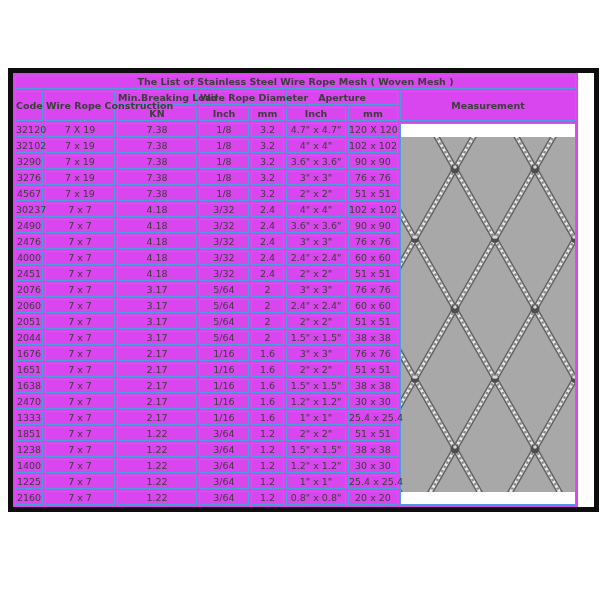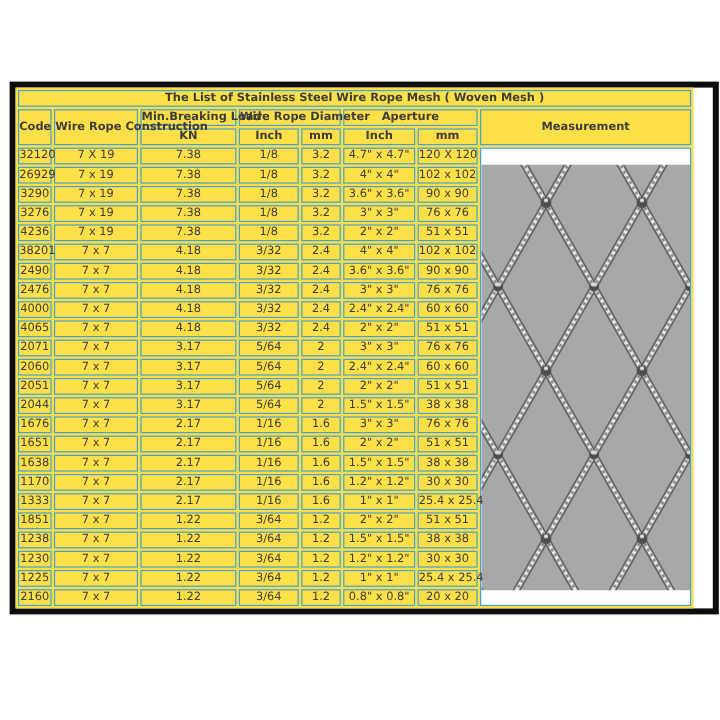--- a/index.html
+++ b/index.html
@@ -6,21 +6,21 @@
   body{
     width:600px;height:600px;position:relative;background:#ffffff;
     font-family:"DejaVu Sans","Liberation Sans",sans-serif;
   }
   .frame{
     position:absolute;left:8px;top:68px;width:581px;
     border:5px solid #0d0d0d;background:#ffffff;
   }
   table.spec{
     border-collapse:separate;border-spacing:2px;table-layout:fixed;
-    width:549px;background:#fde047;
+    width:549px;background:#d946ef;
   }
   table.spec td{
     border:1px solid #45a1d6;text-align:center;vertical-align:middle;
     padding:0;color:#3d3d3d;font-size:9.5px;line-height:12px;height:12px;
     white-space:nowrap;
   }
   td.title-cell{
     height:22px;font-weight:bold;color:#000000;font-size:11px;line-height:22px;
   }
   td.hdr{
@@ -92,21 +92,21 @@
         <circle cx="40" cy="68" r="1.8" fill="#d8d8d8"></circle>
         <circle cx="1" cy="138" r="1.8" fill="#d8d8d8"></circle>
         <circle cx="79" cy="138" r="1.8" fill="#d8d8d8"></circle>
       </pattern>
     </defs>
     <rect width="176" height="355" fill="url(#meshp)"></rect>
   </svg>
           </td>
         </tr>
         <tr>
-    <td>26929</td>
+    <td>32102</td>
     <td>7 x 19</td>
     <td>7.38</td>
     <td>1/8</td>
     <td>3.2</td>
     <td>4" x 4"</td>
     <td>102 x 102</td>
   </tr>
         <tr>
     <td>3290</td>
     <td>7 x 19</td>
@@ -119,30 +119,30 @@
         <tr>
     <td>3276</td>
     <td>7 x 19</td>
     <td>7.38</td>
     <td>1/8</td>
     <td>3.2</td>
     <td>3" x 3"</td>
     <td>76 x 76</td>
   </tr>
         <tr>
-    <td>4236</td>
+    <td>4567</td>
     <td>7 x 19</td>
     <td>7.38</td>
     <td>1/8</td>
     <td>3.2</td>
     <td>2" x 2"</td>
     <td>51 x 51</td>
   </tr>
         <tr>
-    <td>38201</td>
+    <td>30237</td>
     <td>7 x 7</td>
     <td>4.18</td>
     <td>3/32</td>
     <td>2.4</td>
     <td>4" x 4"</td>
     <td>102 x 102</td>
   </tr>
         <tr>
     <td>2490</td>
     <td>7 x 7</td>
@@ -164,30 +164,30 @@
         <tr>
     <td>4000</td>
     <td>7 x 7</td>
     <td>4.18</td>
     <td>3/32</td>
     <td>2.4</td>
     <td>2.4" x 2.4"</td>
     <td>60 x 60</td>
   </tr>
         <tr>
-    <td>4065</td>
-    <td>7 x 7</td>
-    <td>4.18</td>
-    <td>3/32</td>
-    <td>2.4</td>
-    <td>2" x 2"</td>
-    <td>51 x 51</td>
-  </tr>
-        <tr>
-    <td>2071</td>
+    <td>2451</td>
+    <td>7 x 7</td>
+    <td>4.18</td>
+    <td>3/32</td>
+    <td>2.4</td>
+    <td>2" x 2"</td>
+    <td>51 x 51</td>
+  </tr>
+        <tr>
+    <td>2076</td>
     <td>7 x 7</td>
     <td>3.17</td>
     <td>5/64</td>
     <td>2</td>
     <td>3" x 3"</td>
     <td>76 x 76</td>
   </tr>
         <tr>
     <td>2060</td>
     <td>7 x 7</td>
@@ -236,21 +236,21 @@
         <tr>
     <td>1638</td>
     <td>7 x 7</td>
     <td>2.17</td>
     <td>1/16</td>
     <td>1.6</td>
     <td>1.5" x 1.5"</td>
     <td>38 x 38</td>
   </tr>
         <tr>
-    <td>1170</td>
+    <td>2470</td>
     <td>7 x 7</td>
     <td>2.17</td>
     <td>1/16</td>
     <td>1.6</td>
     <td>1.2" x 1.2"</td>
     <td>30 x 30</td>
   </tr>
         <tr>
     <td>1333</td>
     <td>7 x 7</td>
@@ -272,21 +272,21 @@
         <tr>
     <td>1238</td>
     <td>7 x 7</td>
     <td>1.22</td>
     <td>3/64</td>
     <td>1.2</td>
     <td>1.5" x 1.5"</td>
     <td>38 x 38</td>
   </tr>
         <tr>
-    <td>1230</td>
+    <td>1400</td>
     <td>7 x 7</td>
     <td>1.22</td>
     <td>3/64</td>
     <td>1.2</td>
     <td>1.2" x 1.2"</td>
     <td>30 x 30</td>
   </tr>
         <tr>
     <td>1225</td>
     <td>7 x 7</td>

